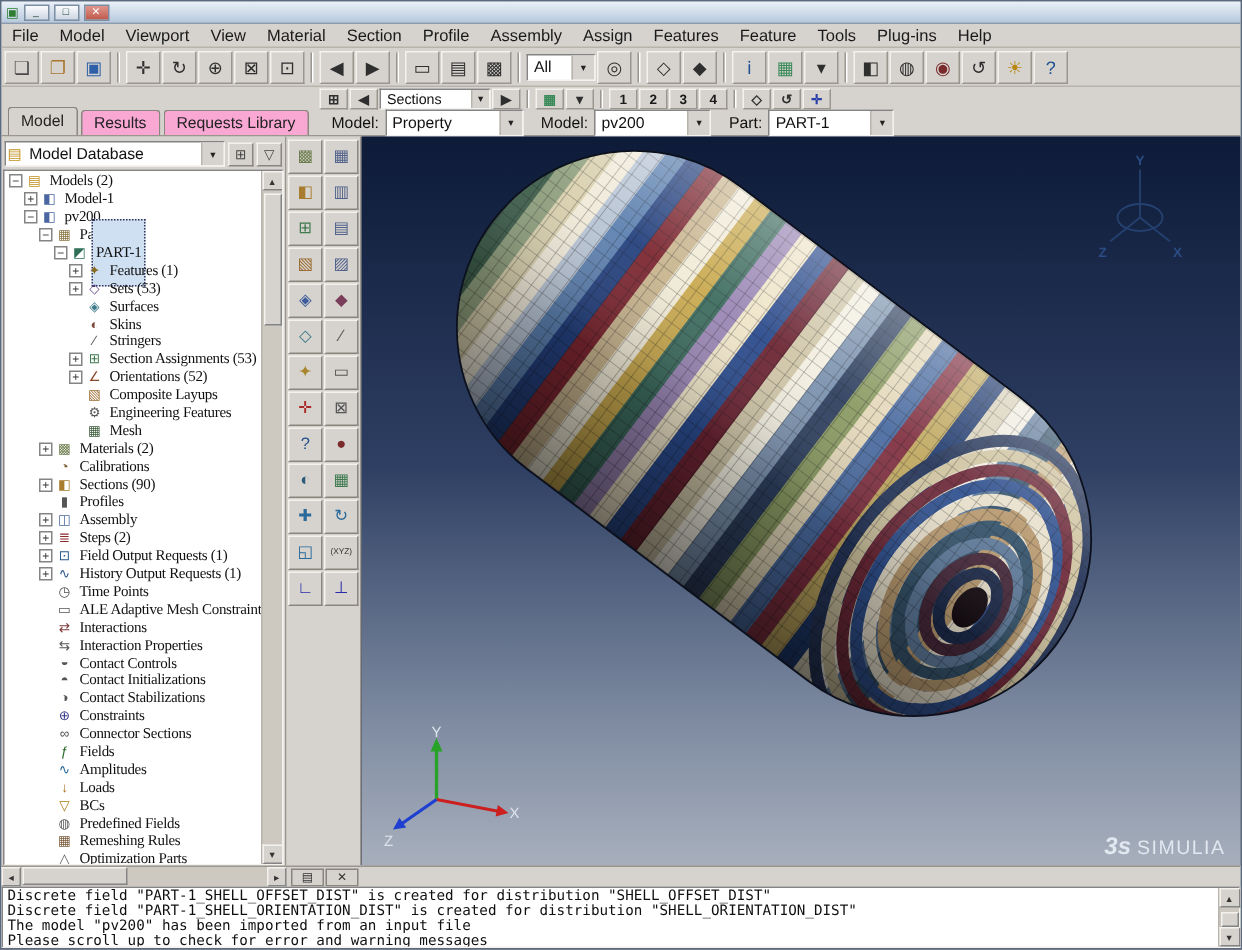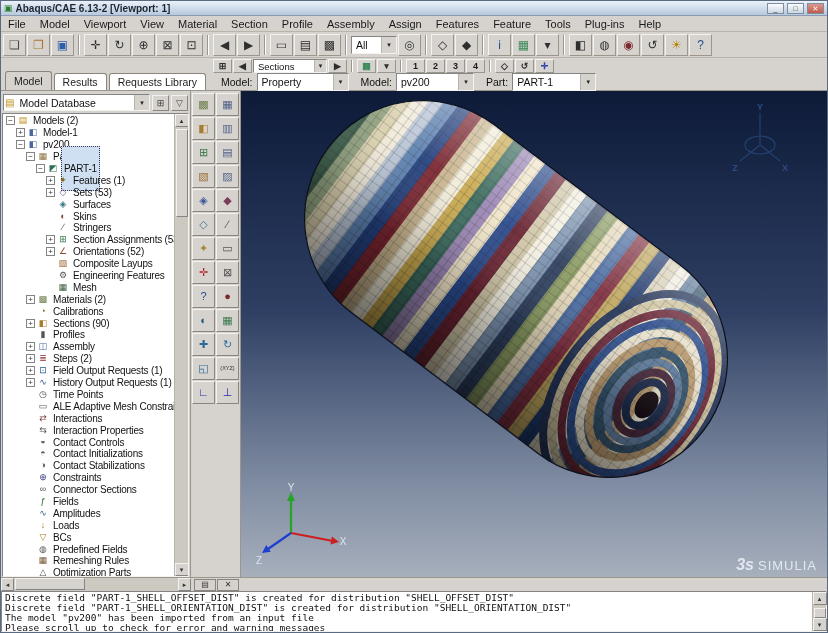--- a/index.html
+++ b/index.html
@@ -39,21 +39,21 @@
   .combo .carrow { width:15px; align-self:stretch; background:#d6d3ce; border-left:1px solid #b8b4ac;
     display:flex; align-items:center; justify-content:center; font-size:7px; color:#222; }
   .toolbar-b .combo { height:14px; font-size:9.5px; }
   .toolbar-b .combo .carrow { width:12px; }
 
   
   .row2 { position:absolute; left:0; top:57px; right:0; height:33px; background:#d6d3ce;
     border-bottom:1px solid #9a968e; display:flex; }
   .tabs-zone { width:210px; display:flex; align-items:flex-end; padding:0 0 0 4px; gap:2px; }
   .tab { height:17px; padding:0 8px; font-size:10.5px; display:flex; align-items:center;
-    background:#ffffff; border:1px solid #8a867e; border-bottom:none; border-radius:3px 3px 0 0; color:#222; white-space:nowrap; }
+    background:#f9a8d4; border:1px solid #8a867e; border-bottom:none; border-radius:3px 3px 0 0; color:#222; white-space:nowrap; }
   .tab.active { background:#d6d3ce; height:19px; }
   .right-zone { flex:1; display:flex; flex-direction:column; }
   .toolbar-b { height:15px; display:flex; align-items:center; gap:1px; padding:1px 2px 0 2px; }
   .context-row { height:18px; display:flex; align-items:center; gap:4px; font-size:10.5px; padding:0 2px; color:#111; }
   .ctx-label { margin-left:8px; white-space:nowrap; }
 
   
   .tree-panel { position:absolute; left:0; top:90px; width:190px; bottom:55px; background:#d6d3ce;
     border-right:1px solid #9a968e; display:flex; flex-direction:column; }
   .tree-header { height:22px; display:flex; align-items:center; gap:2px; padding:2px 2px 1px 2px; }
@@ -62,21 +62,21 @@
   .mini-btn { width:17px; height:16px; background:#d6d3ce; border:1px solid; border-color:#f4f2ee #8a867e #8a867e #f4f2ee;
     display:flex; align-items:center; justify-content:center; font-size:9px; color:#444; }
   .tree-body { flex:1; margin:0 1px 0 1px; background:#fff; border:1px solid; border-color:#848484 #f4f2ee #f4f2ee #848484;
     display:flex; overflow:hidden; }
   .tree-rows { flex:1; overflow:hidden; padding-top:1px; }
   .trow { display:flex; align-items:center; height:11.9px; white-space:nowrap; }
   .exp { width:9px; height:9px; min-width:9px; border:1px solid #848484; background:#fff; font-size:8px;
     line-height:7px; text-align:center; color:#333; margin-right:2px; }
   .exp-space { width:11px; min-width:11px; }
   .ticon { width:12px; min-width:12px; text-align:center; font-size:9px; line-height:11px; margin-right:2px; }
-  .tlabel { font-size:10px; letter-spacing:-0.2px; color:#111; padding:16px 2px; }
+  .tlabel { font-size:10px; letter-spacing:-0.2px; color:#111; padding:16px 2px;font-family:Liberation Serif, serif; }
   .tlabel.sel { background:#cfe0f2; border:1px dotted #335; }
   .vscroll { width:14px; background:#cdc9c1; border-left:1px solid #b8b4ac; display:flex; flex-direction:column; align-items:center; }
   .sbtn { width:14px; height:13px; background:#d6d3ce; border:1px solid; border-color:#f4f2ee #848484 #848484 #f4f2ee;
     font-size:7px; display:flex; align-items:center; justify-content:center; color:#333; }
   .sthumb { width:12px; background:#d6d3ce; border:1px solid; border-color:#f4f2ee #848484 #848484 #f4f2ee; }
 
   
   .toolbox-panel { position:absolute; left:190px; top:90px; width:50px; bottom:55px; background:#d6d3ce;
     border-right:1px solid #9a968e; padding:2px 0 0 1px; }
   .toolbox-grid { display:grid; grid-template-columns:23px 23px; gap:1px; }
@@ -112,21 +112,20 @@
   .msg-scroll { width:14px; background:#cdc9c1; border-left:1px solid #b8b4ac; display:flex; flex-direction:column; align-items:center; }
   .msg-scroll .sthumb { height:10px; margin-top:auto; }
 </style>
 </head>
 <body>
 
 <div class="window">
 
   <div class="titlebar">
     <span class="app-icon">▣</span>
-    <span class="title-text">Abaqus/CAE 6.13-2 [Viewport: 1]</span>
     <span class="win-btn">_</span>
     <span class="win-btn">□</span>
     <span class="win-btn close">✕</span>
   </div>
 
   <div class="menubar">
       <div class="menu-item">File</div>
       <div class="menu-item">Model</div>
       <div class="menu-item">Viewport</div>
       <div class="menu-item">View</div>

